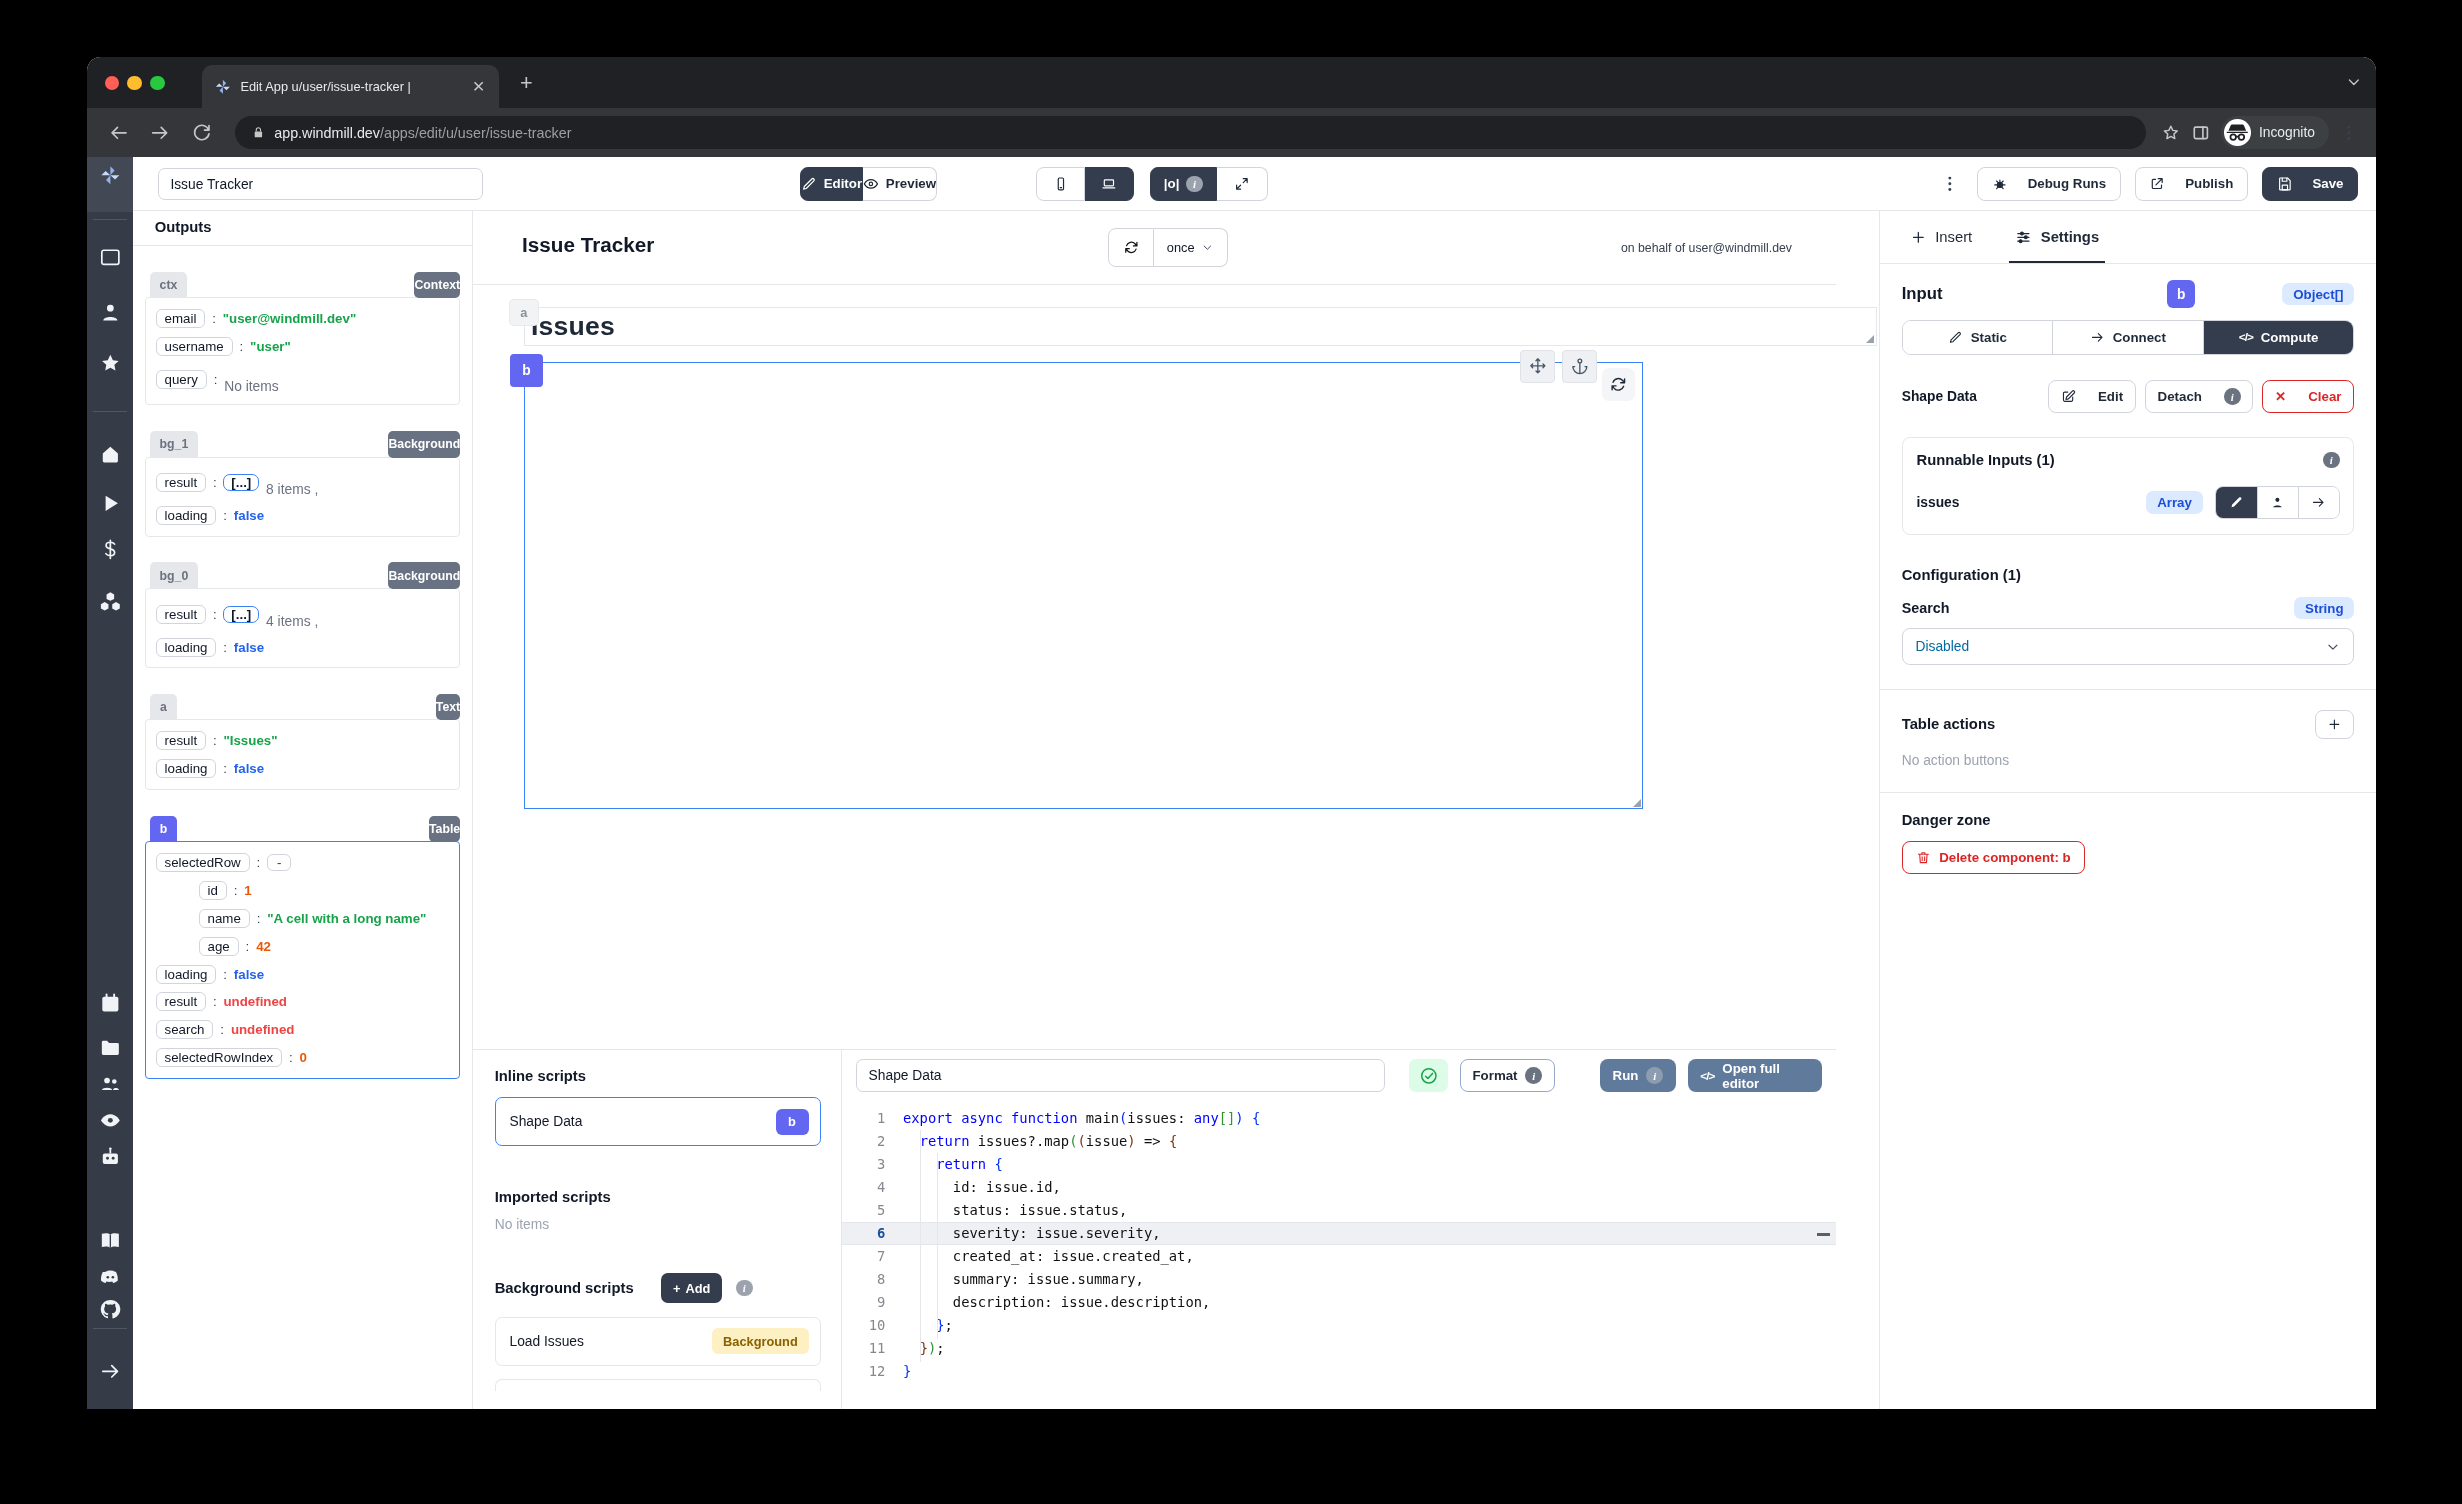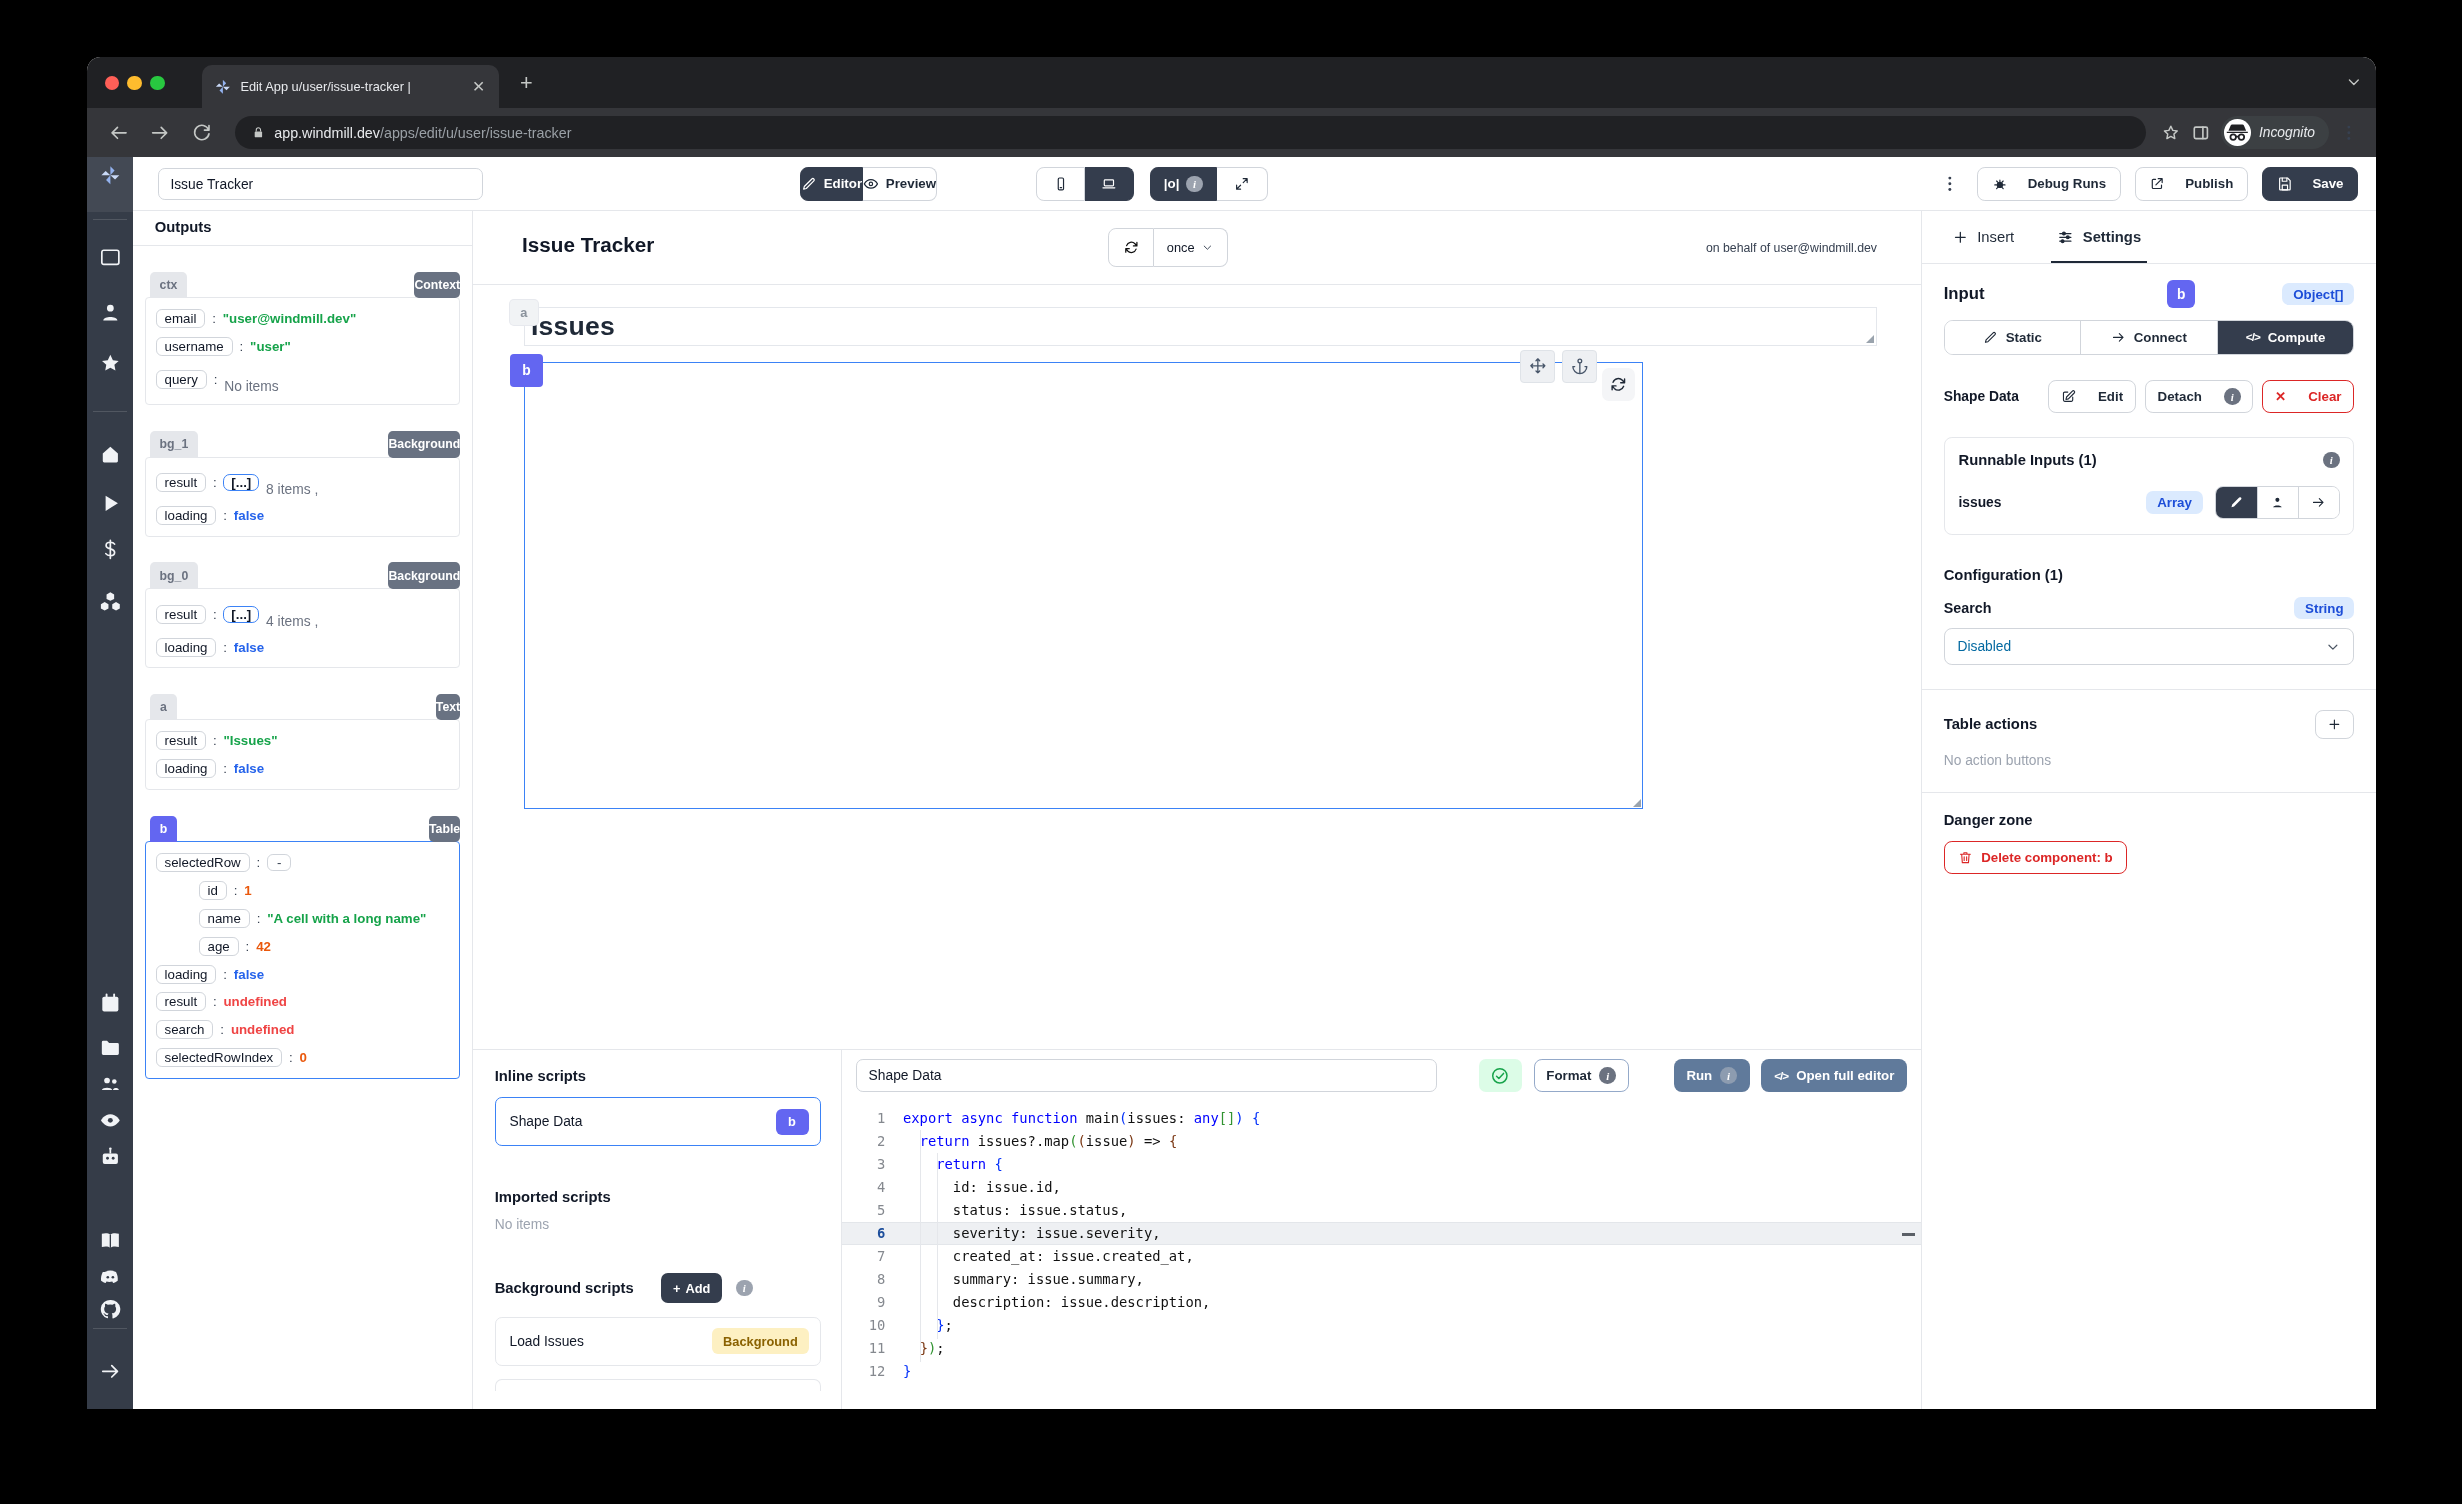--- a/index.html
+++ b/index.html
@@ -23,21 +23,21 @@
   .navic { width:21.7px; height:21.7px; color:#c4c7c5; margin:0 6.9px; flex:none; }
   .urlpill { flex:1; height:33px; background:#202124; border-radius:16.7px; display:flex; align-items:center; padding:0 15.8px; gap:8.9px; margin:0 9.9px; }
   .urlpill .lock { width:14.8px; height:14.8px; color:#c4c7c5; }
   .urlhost { color:#e8eaed; font-size:14.3px; }
   .urlpath { color:#9aa0a6; font-size:14.3px; }
   .chromeright { display:flex; align-items:center; gap:9.9px; }
   .cric { width:19.7px; height:19.7px; color:#c4c7c5; }
   .incog { height:33px; background:#3c4043; border-radius:16.7px; display:flex; align-items:center; gap:7.9px; padding:0 13.8px 0 3.9px; }
   .incogav { width:26.6px; height:26.6px; border-radius:50%; background:#fff; color:#202124; display:flex; align-items:center; justify-content:center; }
   .incogav svg { width:18.7px; height:18.7px; }
-  .incoglabel { color:#e8eaed; font-size:13.8px;font-style:italic; }
+  .incoglabel { color:#e8eaed; font-size:13.8px; }
 
   
   .app { position:absolute; top:100px; left:0; right:0; bottom:0; display:flex; }
   .rail { position:relative; width:46px; background:#353c48; flex:none; }
   .rail .ric { position:absolute; left:11.8px; width:22.7px; height:22.7px; color:#f1f3f6; }
   .rail .rdiv { position:absolute; left:5.9px; right:5.9px; height:1px; background:rgba(255,255,255,.14); }
   .rail .logoblock { position:absolute; left:0; top:0; width:46px; height:55px; background:rgba(255,255,255,.07); }
   .appmain { flex:1; display:flex; flex-direction:column; min-width:0; }
 
   
@@ -133,21 +133,21 @@
   .cl { display:flex; height:23px; line-height:23px; }
   .cl.active { background:#eef0f3; box-shadow:inset 0 1px 0 #e3e6ea, inset 0 -1px 0 #e3e6ea; }
   .ln { width:61px; text-align:right; padding-right:17.7px; color:#85898f; flex:none; }
   .cl.active .ln { color:#1e4f9c; font-weight:700; }
   .ct { white-space:pre; color:#111; }
   .kw { color:#0000ff; }
   .guide { position:absolute; width:1px; background:#e5e7eb; }
   .rulerdash { position:absolute; right:5.9px; width:12.8px; height:3px; background:#5a5f66; }
 
   
-  .settings { width:455px; flex:none; border-left:1px solid #e5e7eb; background:#fff; padding:0 21.7px; overflow:hidden; }
+  .settings { width:497px; flex:none; border-left:1px solid #e5e7eb; background:#fff; padding:0 21.7px; overflow:hidden;margin-left:43px; }
   .stabs { display:flex; gap:43px; border-bottom:1px solid #e5e7eb; margin:0 -21.7px; padding:0 29.6px; height:53px; }
   .stab { display:flex; align-items:center; gap:8.9px; font-size:14.8px; color:#1f2937; position:relative; }
   .stab .i { width:16.7px; height:16.7px; }
   .stab.active { font-weight:700; }
   .stab.active:after { content:""; position:absolute; left:-5.9px; right:-5.9px; bottom:0; height:2.5px; background:#1f2937; }
   .inputrow { margin-top:15.8px; display:flex; align-items:center; }
   .inputrow .lbl { font-size:16.7px; font-weight:800; color:#111827; flex:1; }
   .minib { width:28.6px; height:28.6px; border-radius:5.9px; background:var(--indigo); color:#fff; font-weight:700; font-size:13.8px; display:flex; align-items:center; justify-content:center; margin-right:87px; }
   .typepill { background:var(--pillbg); color:var(--pilltxt); font-weight:700; font-size:13.3px; padding:3.9px 10.8px; border-radius:6.9px; }
   .modes { margin-top:11.8px; display:flex; border:1px solid #d1d5db; border-radius:8.9px; overflow:hidden; }

